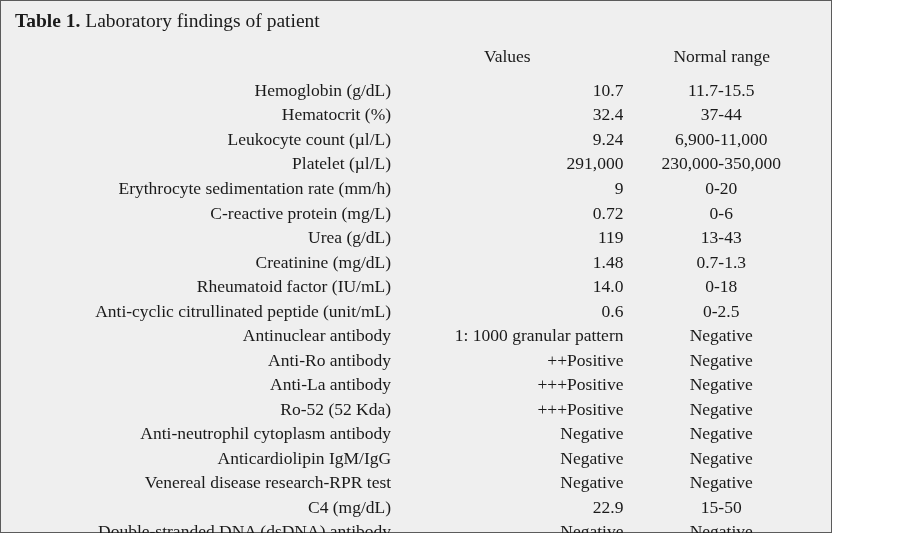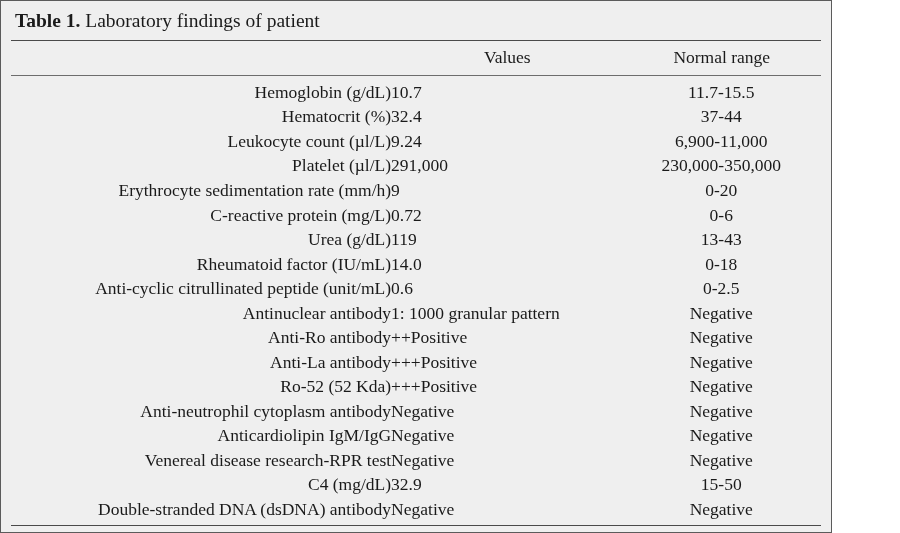--- a/index.html
+++ b/index.html
@@ -72,21 +72,21 @@
     padding: 1.5px 0;
     line-height: 1.23;
     white-space: nowrap;
     overflow: hidden;
   }
   table.lab tbody td.param {
     text-align: right;
     padding-left: 14px;
   }
   table.lab tbody td.val {
-    text-align: left;
+    text-align: right;
   }
   table.lab tbody td.norm {
     text-align: center;
     padding-right: 12px;
   }
   .table-body-wrap {
     padding-top: 4px;
     padding-bottom: 3px;
   }
   .spacer { flex: 1 1 auto; }
@@ -157,20 +157,25 @@
           <td class="param">C-reactive protein (mg/L)</td>
           <td class="val">0.72</td>
           <td class="norm">0-6</td>
         </tr>
         <tr>
           <td class="param">Urea (g/dL)</td>
           <td class="val">119</td>
           <td class="norm">13-43</td>
         </tr>
         <tr>
+          <td class="param">Creatinine (mg/dL)</td>
+          <td class="val">1.48</td>
+          <td class="norm">0.7-1.3</td>
+        </tr>
+        <tr>
           <td class="param">Rheumatoid factor (IU/mL)</td>
           <td class="val">14.0</td>
           <td class="norm">0-18</td>
         </tr>
         <tr>
           <td class="param">Anti-cyclic citrullinated peptide (unit/mL)</td>
           <td class="val">0.6</td>
           <td class="norm">0-2.5</td>
         </tr>
         <tr>
@@ -203,21 +208,21 @@
           <td class="val">Negative</td>
           <td class="norm">Negative</td>
         </tr>
         <tr>
           <td class="param">Venereal disease research-RPR test</td>
           <td class="val">Negative</td>
           <td class="norm">Negative</td>
         </tr>
         <tr>
           <td class="param">C4 (mg/dL)</td>
-          <td class="val">32.9</td>
+          <td class="val">22.9</td>
           <td class="norm">15-50</td>
         </tr>
         <tr>
           <td class="param">Double-stranded DNA (dsDNA) antibody</td>
           <td class="val">Negative</td>
           <td class="norm">Negative</td>
         </tr>
 
       </tbody>
     </table>

